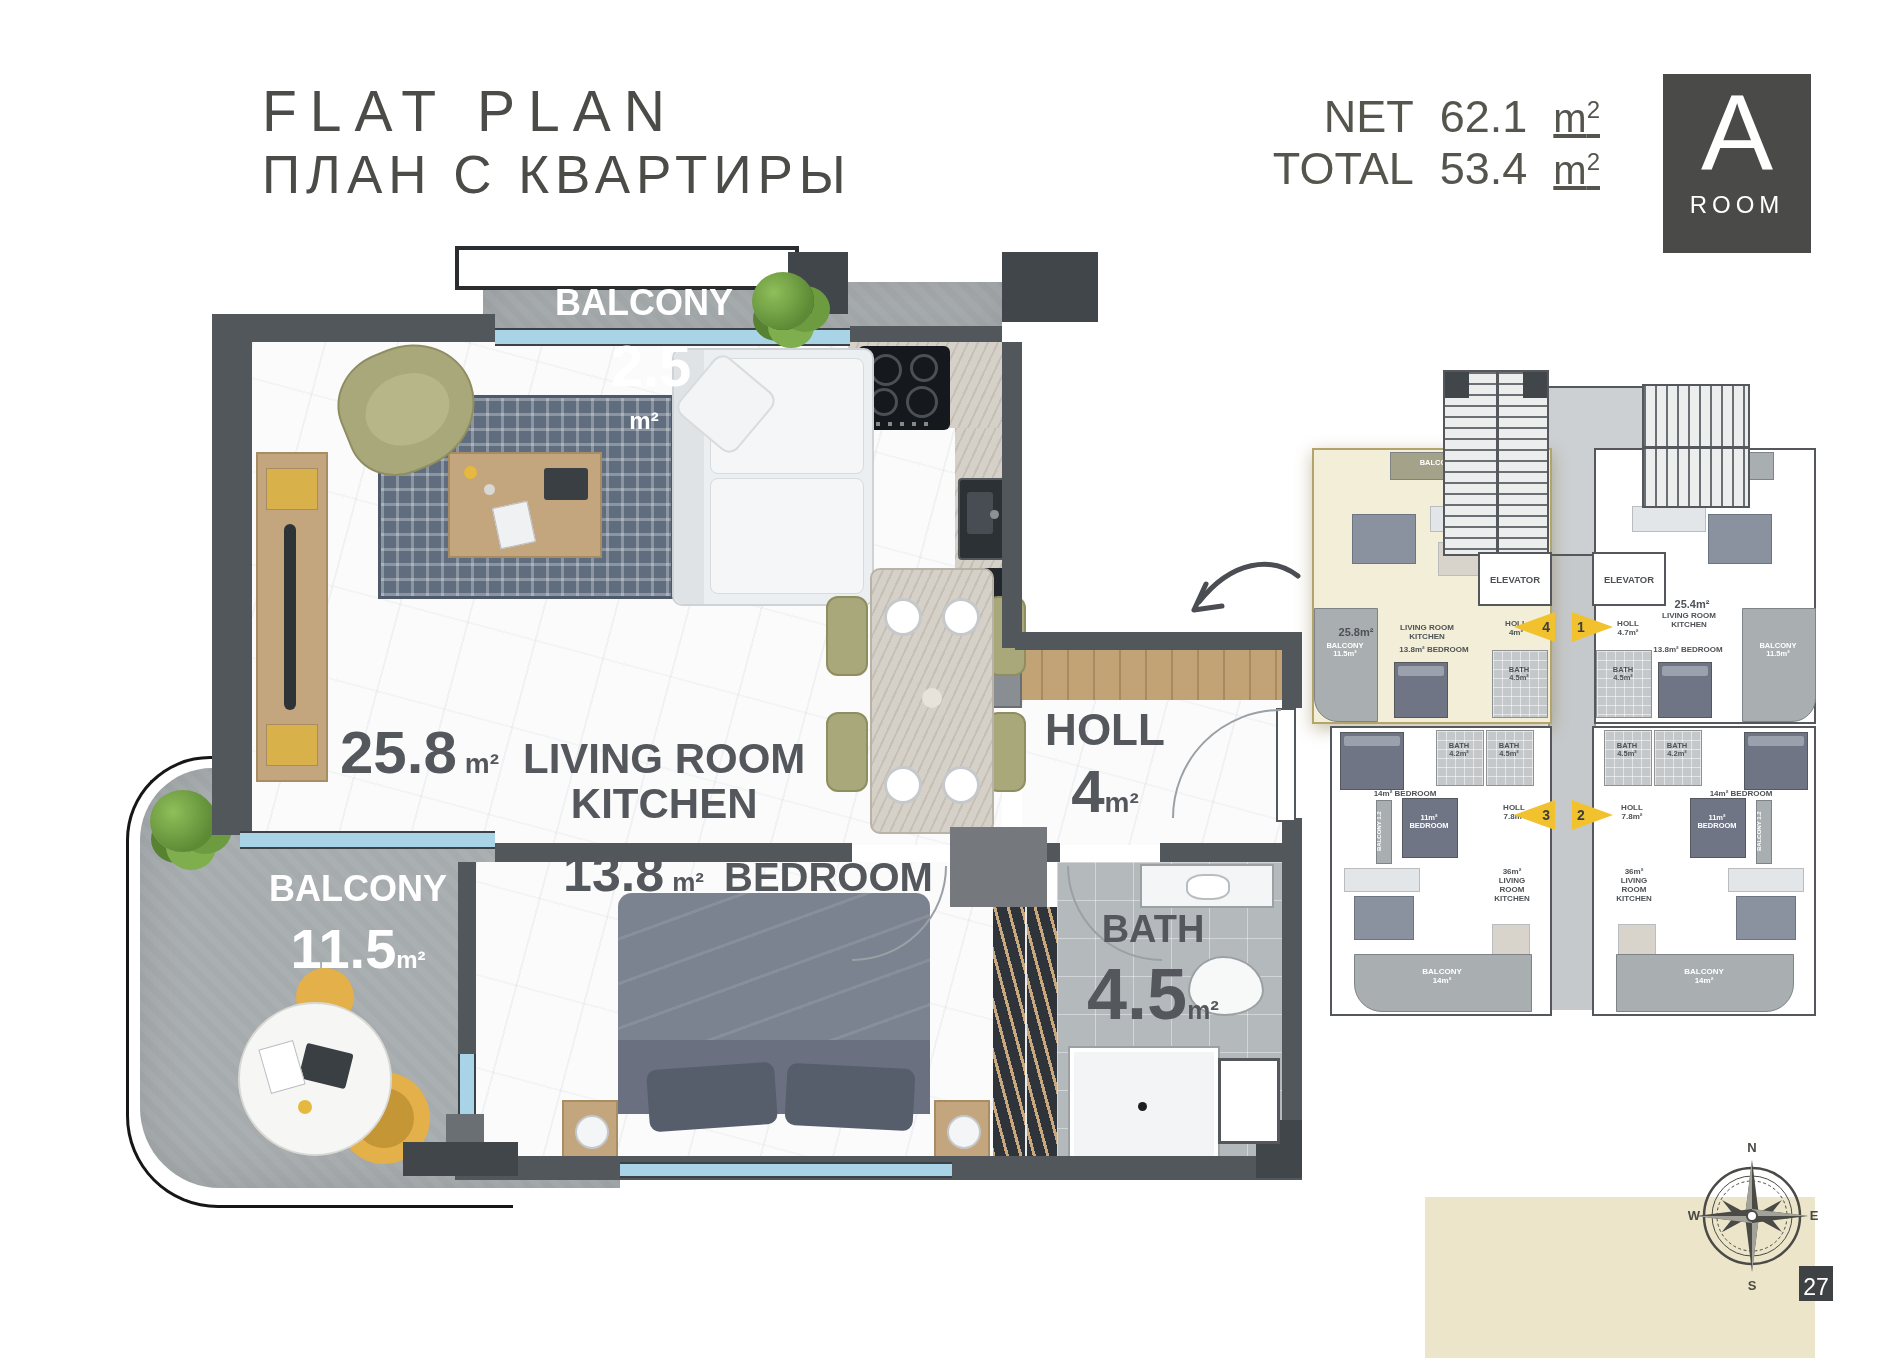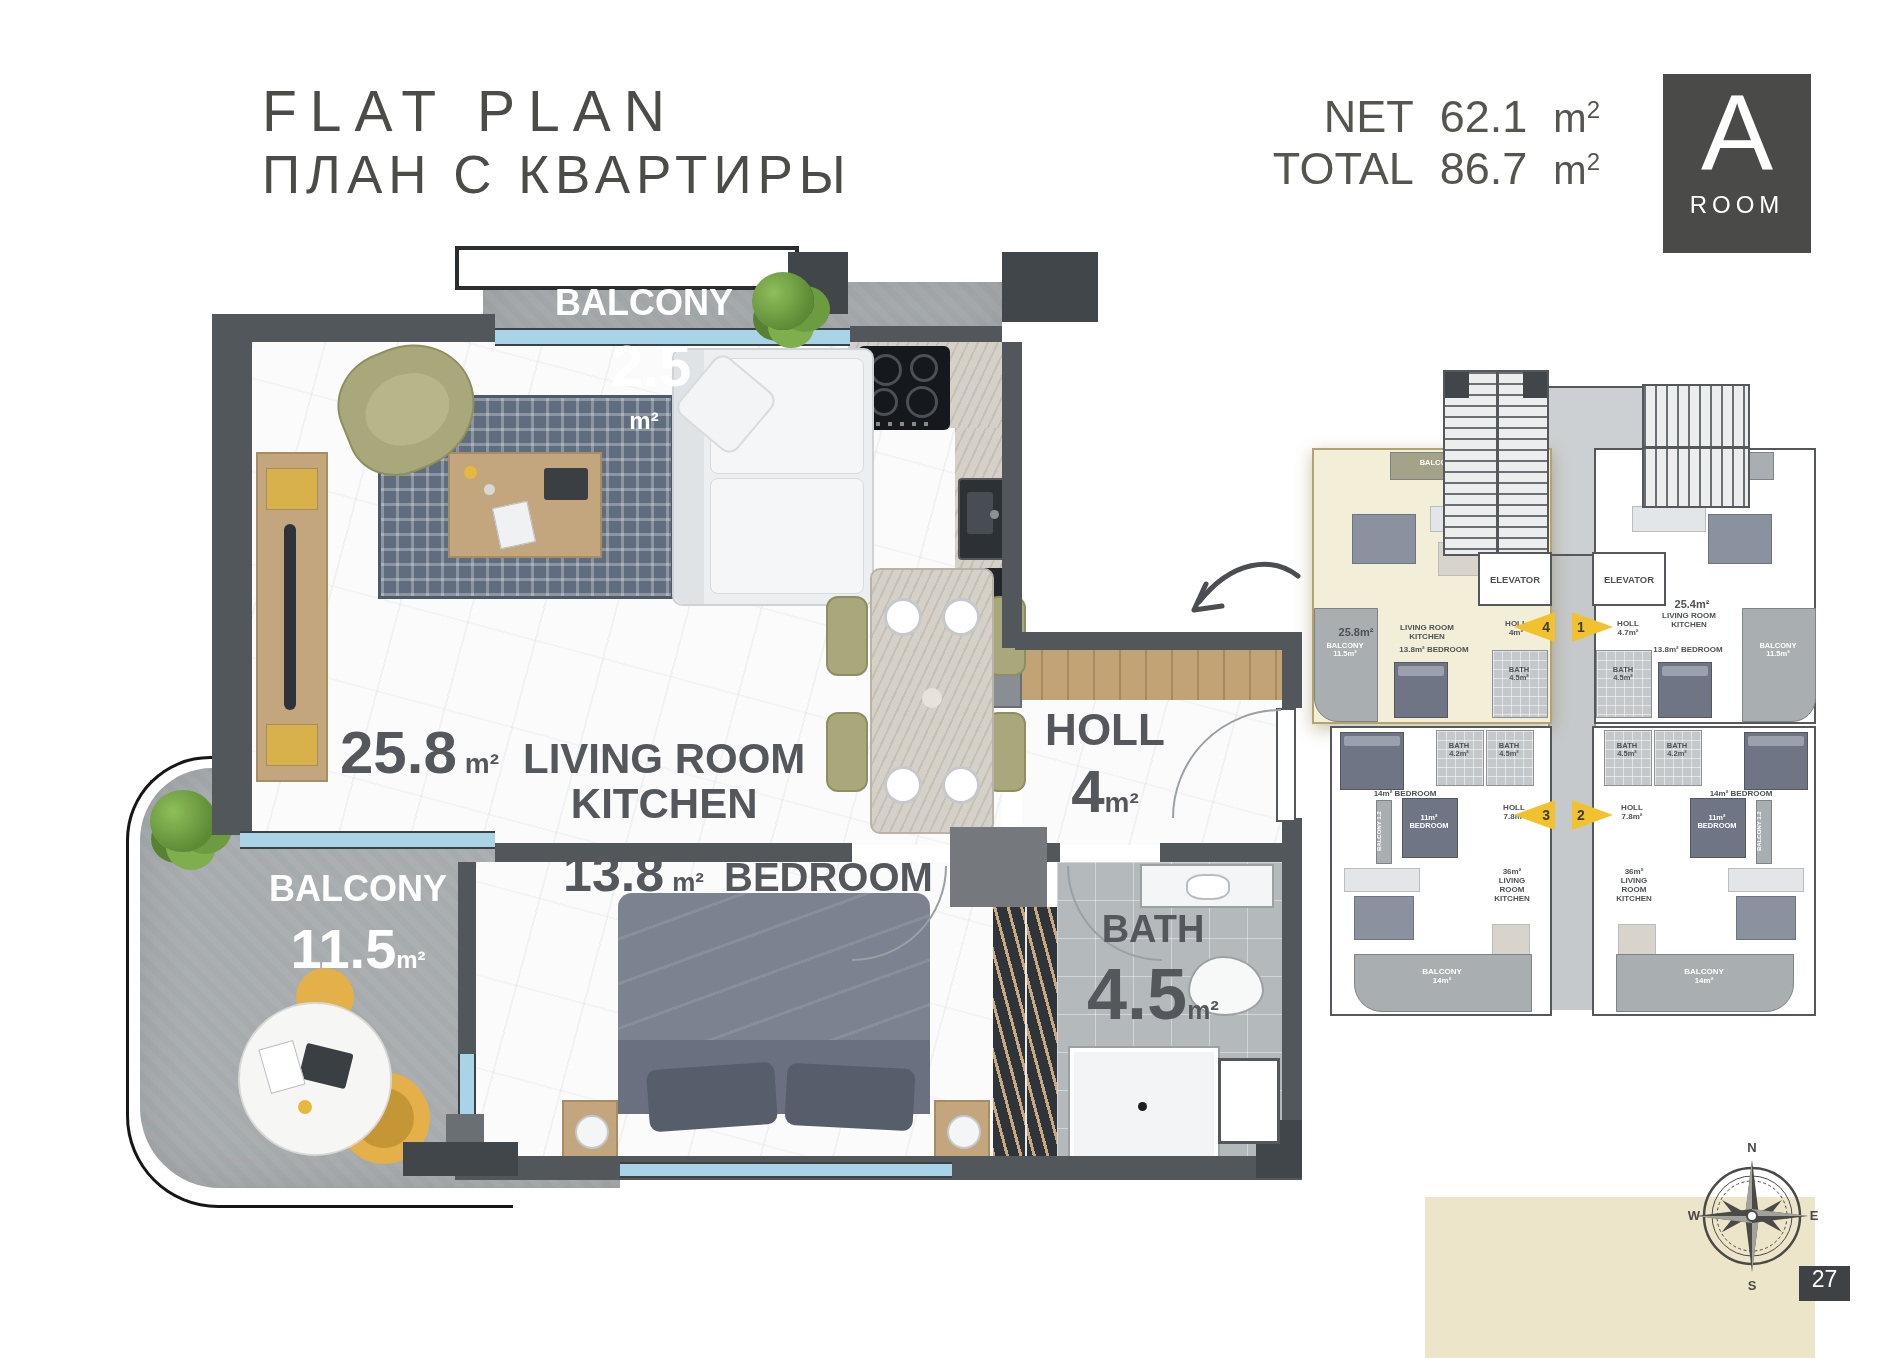--- a/index.html
+++ b/index.html
@@ -6,21 +6,21 @@
   .page{position:relative;width:1890px;height:1358px;background:#ffffff;overflow:hidden;
         font-family:"Liberation Sans",sans-serif;}
   .abs{position:absolute;}
   .pre{white-space:pre-line;}
   
   .unit-type{left:90px;top:60px;font-size:120px;font-weight:700;color:#4b4b47;letter-spacing:-2px;z-index:10;}
   .title-en{left:262px;top:78px;font-size:57px;color:#4b4b47;letter-spacing:13px;z-index:10;}
   .title-ru{left:262px;top:144px;font-size:53px;color:#4b4b47;letter-spacing:6px;z-index:10;}
   .areas{left:1150px;top:94px;width:450px;z-index:10;color:#55554e;}
   .area-row{display:flex;justify-content:flex-end;align-items:baseline;gap:26px;font-size:45px;line-height:1.02;}
-  .area-row .u{font-size:40px;}
+  .area-row .u{font-size:40px;text-decoration:underline;}
   .area-row sup{font-size:24px;}
   .block-badge{left:1663px;top:74px;width:148px;height:179px;background:#4a4a48;z-index:10;
                display:flex;flex-direction:column;align-items:center;justify-content:flex-start;}
   .block-letter{color:#fff;font-size:108px;line-height:1.05;margin-top:2px;}
   .block-word{color:#fff;font-size:24px;letter-spacing:5px;margin-top:2px;}
   
   .wall{background:#52575c;z-index:30;}
   .wallblock{background:#41464b;z-index:31;}
   .win{background:#a9d4e8;border-top:2px solid #3c4145;border-bottom:2px solid #3c4145;z-index:32;}
   .winv{background:#a9d4e8;border-left:2px solid #3c4145;border-right:2px solid #3c4145;z-index:32;}
@@ -65,42 +65,42 @@
   .stair{border:2px solid #54585c;background:#eceeee;z-index:25;}
   .arrow-l{clip-path:polygon(100% 0,100% 100%,0 50%);}
   .arrow-r{clip-path:polygon(0 0,0 100%,100% 50%);}
   .marker{position:absolute;width:36px;height:30px;background:#f2c22e;z-index:33;display:flex;align-items:center;
     font-weight:700;font-size:14px;color:#3c3f42;}
   .elev{position:absolute;background:#fff;border:2px solid #54585c;z-index:27;display:flex;align-items:center;justify-content:center;
     font-size:9.5px;font-weight:700;color:#4e5256;}
   .vert{writing-mode:vertical-rl;transform:rotate(180deg);}
   
   .cream{left:1425px;top:1197px;width:390px;height:161px;background:#ece5c9;z-index:1;}
-  .pagenum{left:1799px;top:1266px;width:51px;height:35px;background:#3f4245;color:#fff;z-index:6;
-    display:flex;align-items:flex-start;justify-content:center;font-size:23px;}
+  .pagenum{left:1799px;top:1266px;width:34px;height:35px;background:#3f4245;color:#fff;z-index:6;
+    display:flex;align-items:flex-end;justify-content:center;font-size:23px;}
   svg.overlay{position:absolute;left:0;top:0;z-index:35;pointer-events:none;}
   svg.compass{position:absolute;left:1688px;top:1138px;z-index:6;}
 </style>
 </head>
 <body>
 
 <div class="page">
 
   <div class="abs title-ru">ПЛАН С КВАРТИРЫ</div>
   <div class="abs title-en">FLAT PLAN</div>
 
   <div class="abs areas">
     <div class="area-row">
       <span>NET</span>
       <span>62.1</span>
       <span class="u"><span>m</span><sup>2</sup></span>
     </div>
     <div class="area-row" style="margin-top:6px;">
       <span>TOTAL</span>
-      <span>86.7</span>
+      <span>53.4</span>
       <span class="u"><span>m</span><sup>2</sup></span>
     </div>
   </div>
 
   <div class="abs block-badge">
     <div class="block-letter">A</div>
     <div class="block-word">ROOM</div>
   </div>
 
   <div class="abs" style="left:126px;top:756px;width:384px;height:446px;border-left:3px solid #161616;border-bottom:3px solid #161616;border-top:3px solid #161616;border-radius:84px 0 0 92px;z-index:4;"></div>

